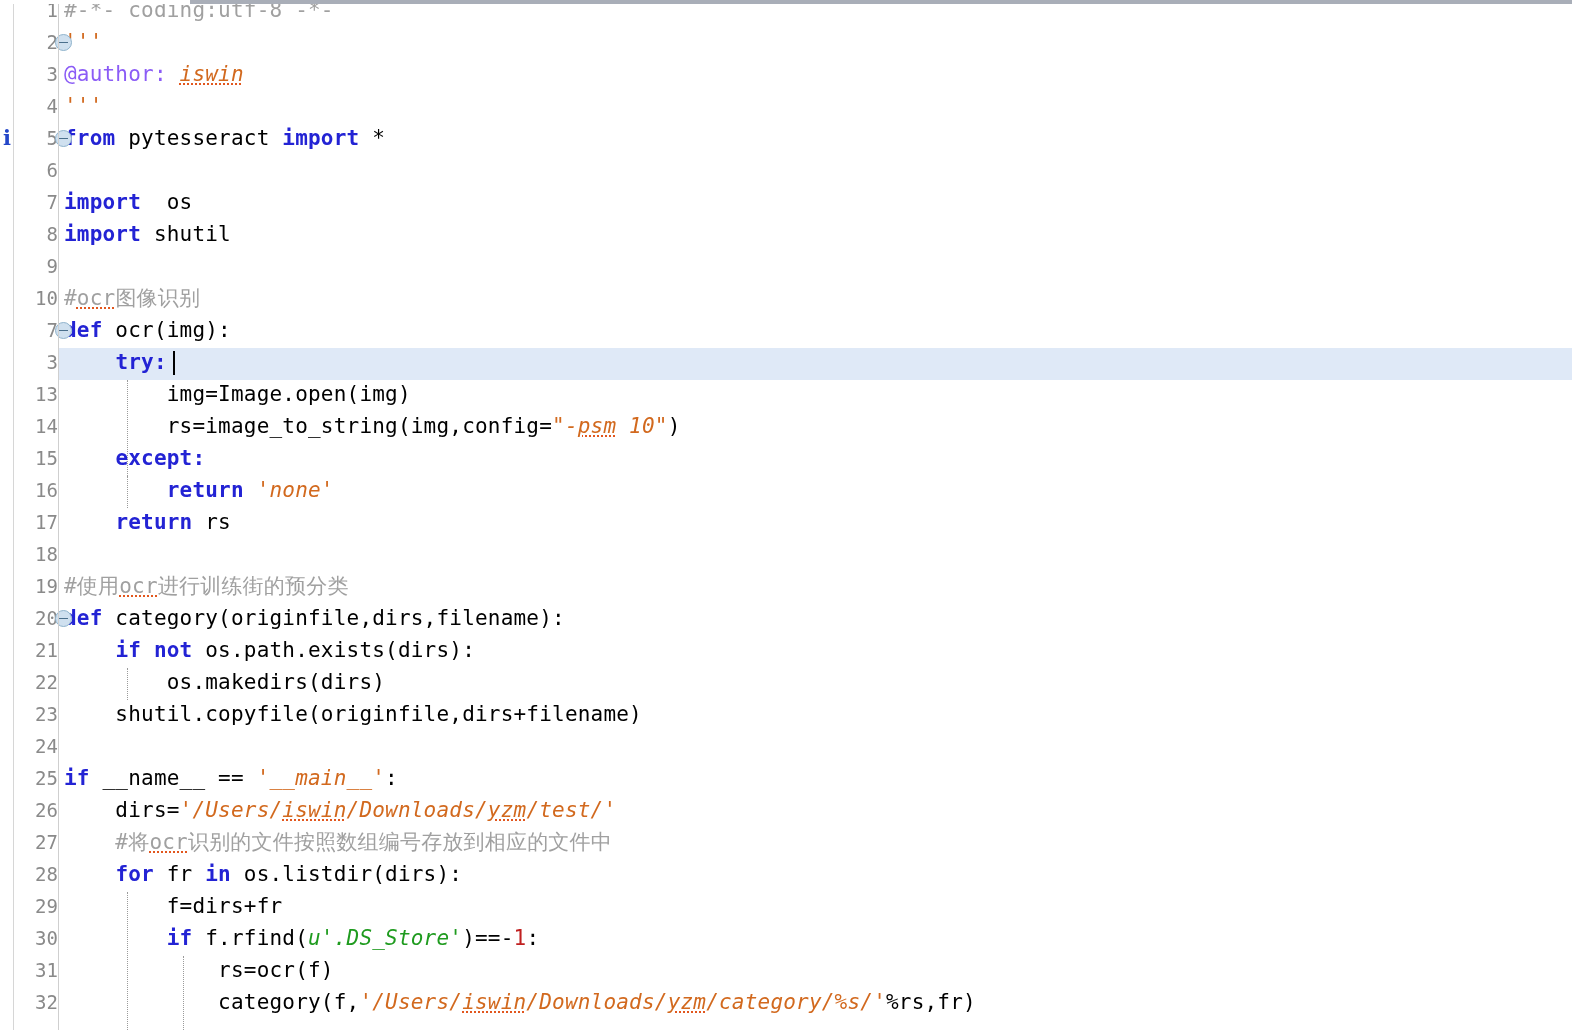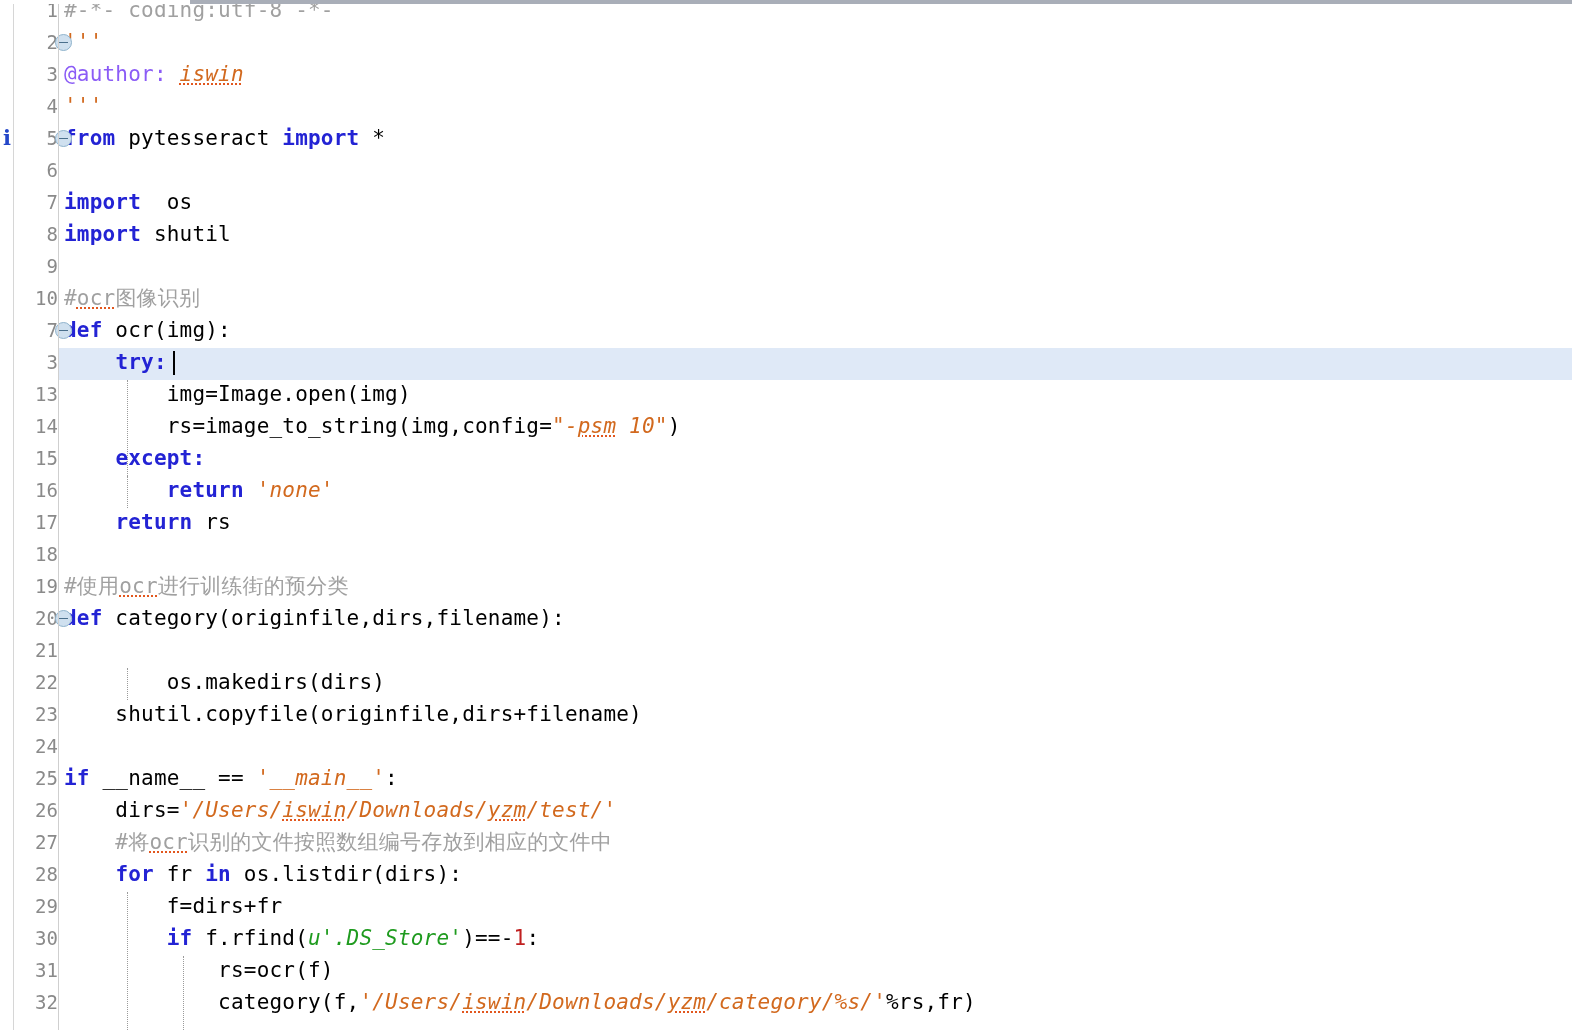--- a/index.html
+++ b/index.html
@@ -246,20 +246,21 @@
     <div class="code-line" style="top:474px"><span>        </span><span class="kw">return</span><span> </span><span class="str">'none'</span></div>
 
     <div class="code-line" style="top:506px"><span>    </span><span class="kw">return</span><span> rs</span></div>
 
     <div class="code-line" style="top:538px"><span></span></div>
 
     <div class="code-line" style="top:570px"><span class="cmt">#使用</span><span class="cmt spell">ocr</span><span class="cmt">进行训练街的预分类</span></div>
 
     <div class="code-line" style="top:602px"><span class="kw">def</span><span> category(originfile,dirs,filename):</span></div>
 
+    <div class="code-line" style="top:634px"><span>    </span><span class="kw">if</span><span> </span><span class="kw">not</span><span> os.path.exists(dirs):</span></div>
 
     <div class="code-line" style="top:666px"><span>        os.makedirs(dirs)</span></div>
 
     <div class="code-line" style="top:698px"><span>    shutil.copyfile(originfile,dirs+filename)</span></div>
 
     <div class="code-line" style="top:730px"><span></span></div>
 
     <div class="code-line" style="top:762px"><span class="kw">if</span><span> __name__ == </span><span class="str">'__main__'</span><span>:</span></div>
 
     <div class="code-line" style="top:794px"><span>    dirs=</span><span class="str">'/Users/</span><span class="str spell">iswin</span><span class="str">/Downloads/</span><span class="str spell">yzm</span><span class="str">/test/'</span></div>

